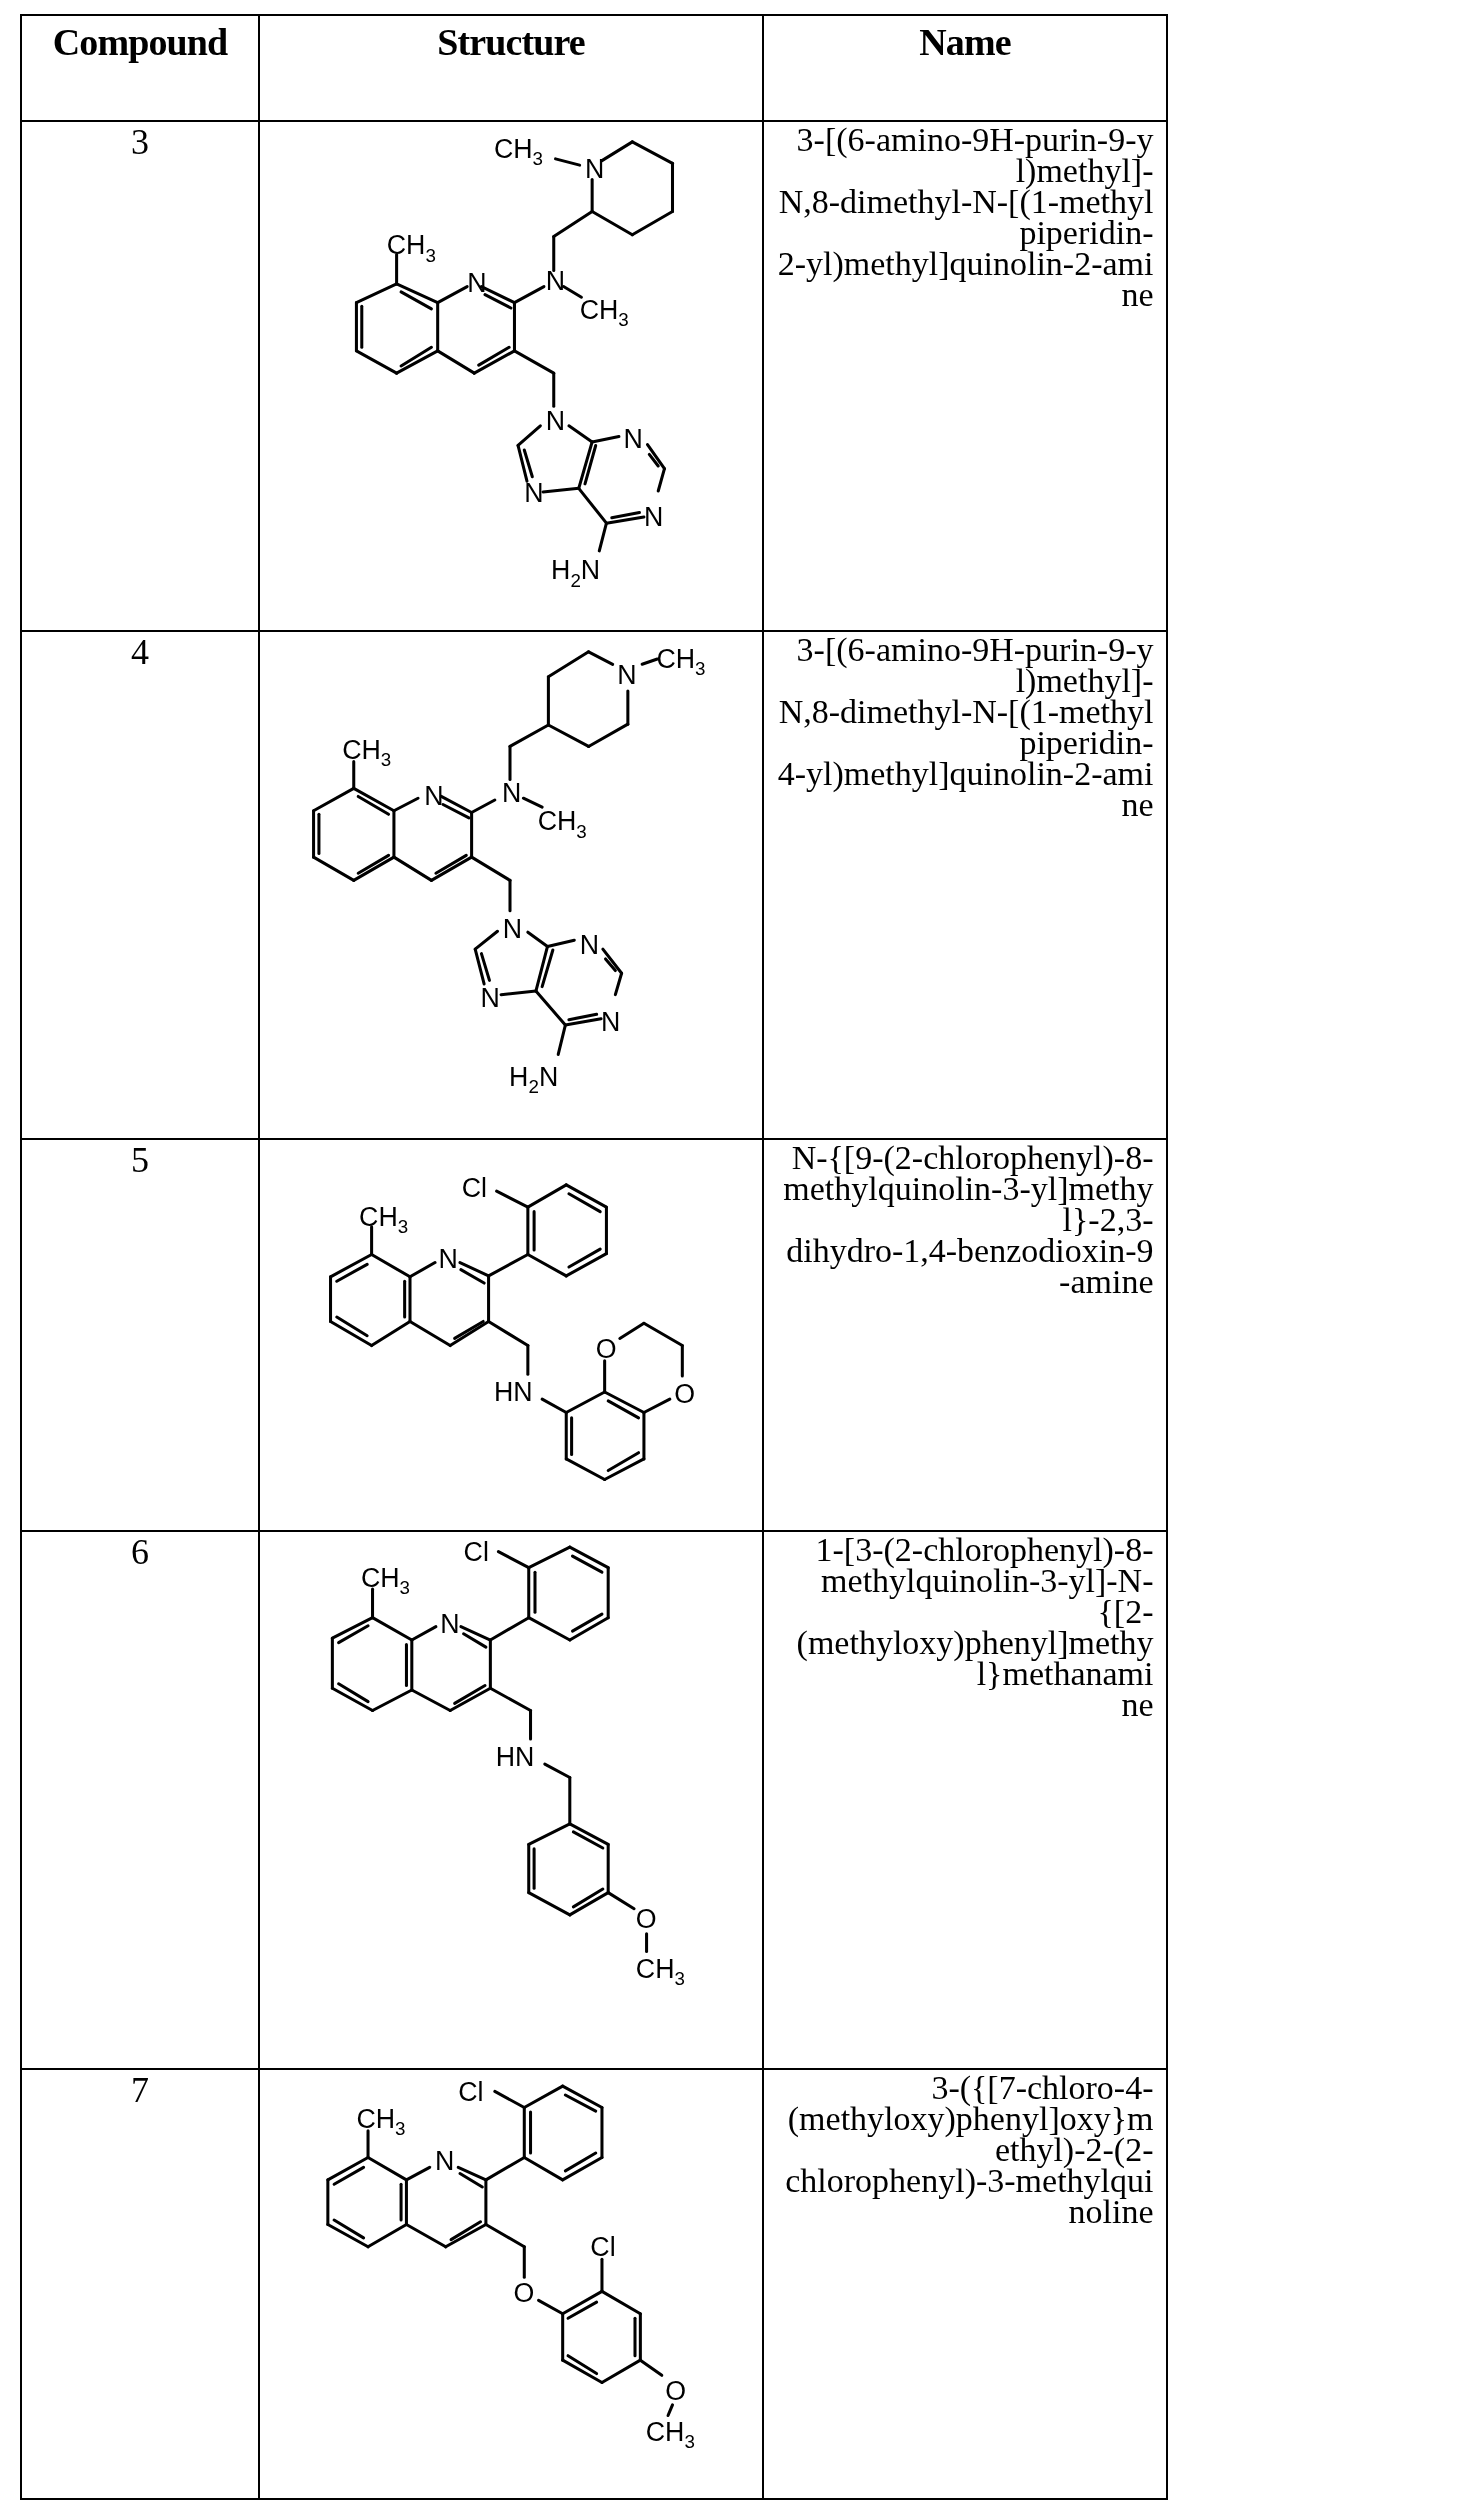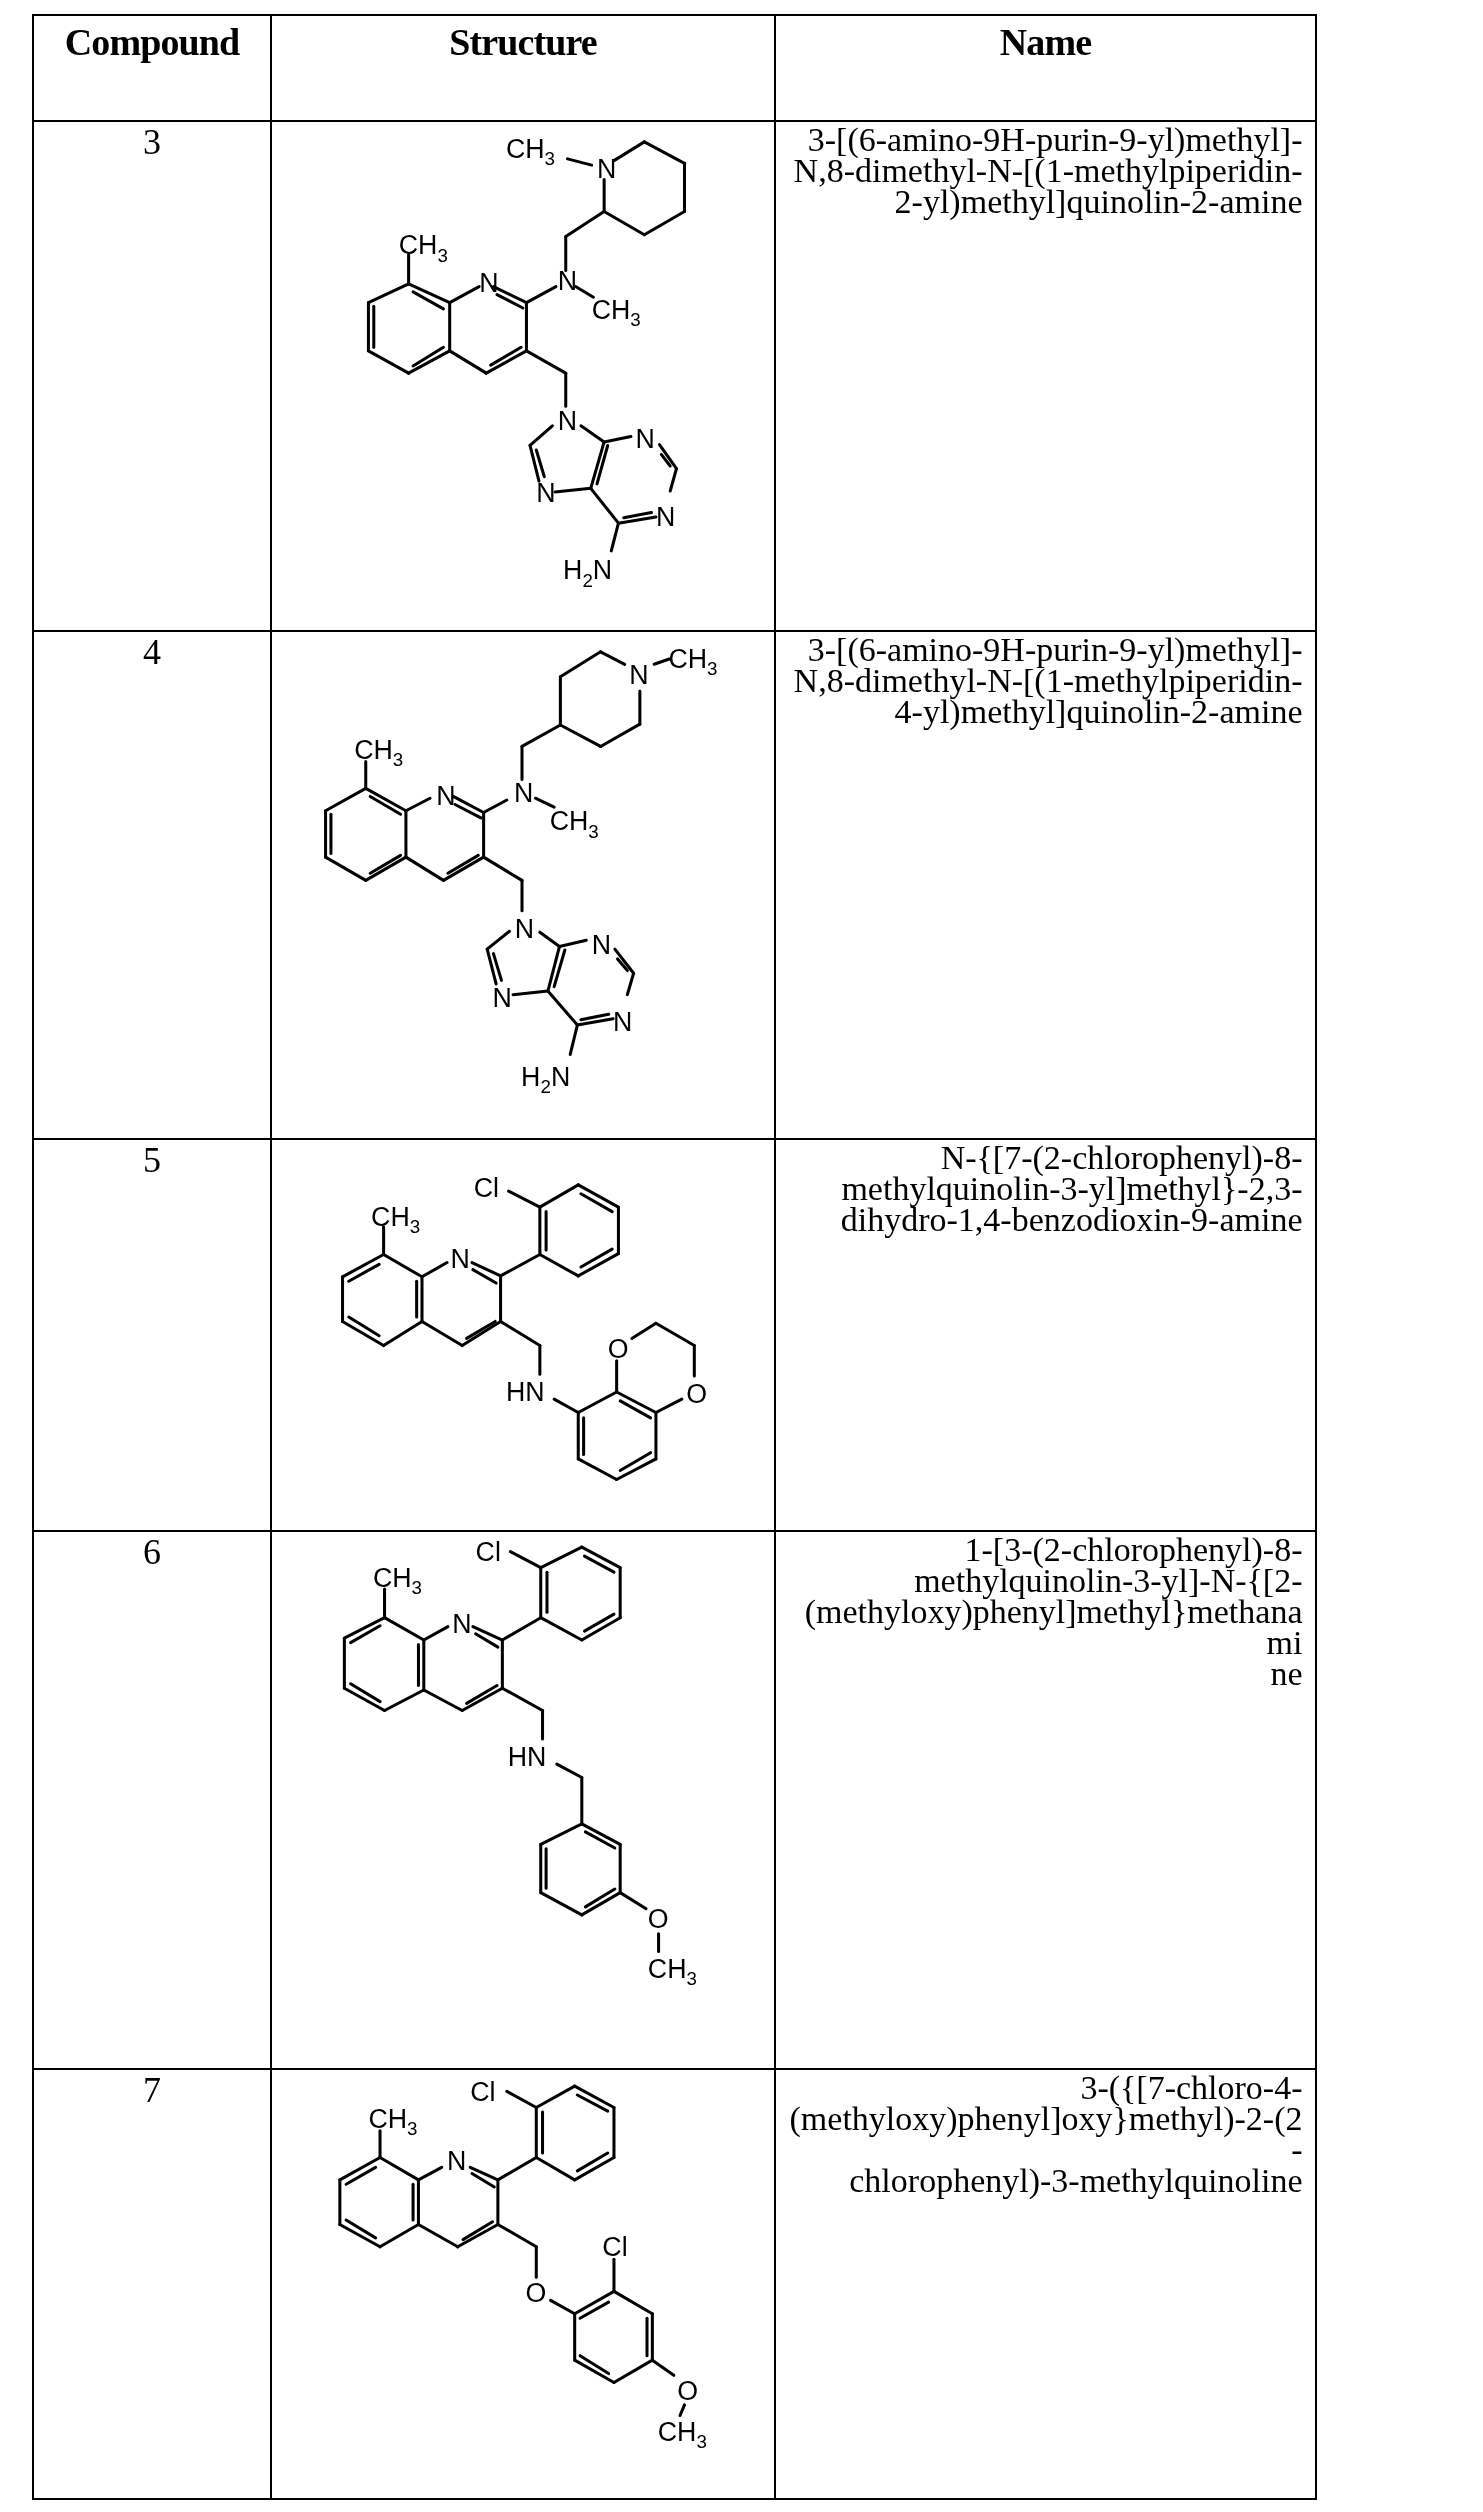--- a/index.html
+++ b/index.html
@@ -1,18 +1,18 @@
 <!DOCTYPE html>
 <html style="font-size:14.3px"><head>
 <meta charset="utf-8">
 <style>
   html, body { margin: 0; padding: 0; background: #ffffff; }
   body { width: 1483px; height: 2512px; position: relative; overflow: hidden;
          font-family: "Liberation Serif", "DejaVu Serif", serif; color: #000; }
-  .tbl { position: absolute; left: 32px; top: 14.3px; width: 1285px;
+  .tbl { position: absolute; left: 20px; top: 14.3px; width: 1148px;
          border-collapse: collapse; table-layout: fixed; }
   .tbl td, .tbl th { border: 2.7px solid #000; padding: 0; vertical-align: top; }
   .tbl th { height: 100px; font-weight: bold; font-size: 38px; text-align: center;
             padding-top: 3.6px; letter-spacing: -0.9px; }
   .col-num { width: 238px; }
   .col-struct { width: 504px; }
   .num { font-size: 36px; text-align: center; padding-top: 1.8px !important; line-height: 36px; }
   .name { font-size: 34px; line-height: 31px; text-align: right; padding: 1.8px 12.5px 0 12.5px !important;
           word-break: break-all; }
   .struct { position: relative; }
@@ -229,21 +229,21 @@
             </g>
             <text x="111" y="96" font-size="30">CH<tspan font-size="21" dy="8">3</tspan></text>
             <text x="200" y="143" font-size="30">N</text>
             <text x="226" y="64" font-size="30">Cl</text>
             <text x="262" y="292" font-size="30">HN</text>
             <text x="376" y="244" font-size="30">O</text>
             <text x="464" y="294" font-size="30">O</text>
           </svg>
         </td>
     <td class="name">
-          <div>N-{[7-(2-chlorophenyl)-8-</div>
+          <div>N-{[9-(2-chlorophenyl)-8-</div>
           <div>methylquinolin-3-yl]methyl}-2,3-</div>
           <div>dihydro-1,4-benzodioxin-9-amine</div>
         </td>
   </tr>
       <tr style="height: 538px;">
     <td class="num">6</td>
     <td class="struct">
           <svg width="500" height="532" viewBox="0 0 560 596">
             <g stroke="#000" stroke-width="3.4" stroke-linecap="round">
               <line x1="81" y1="119" x2="126" y2="96"></line>

